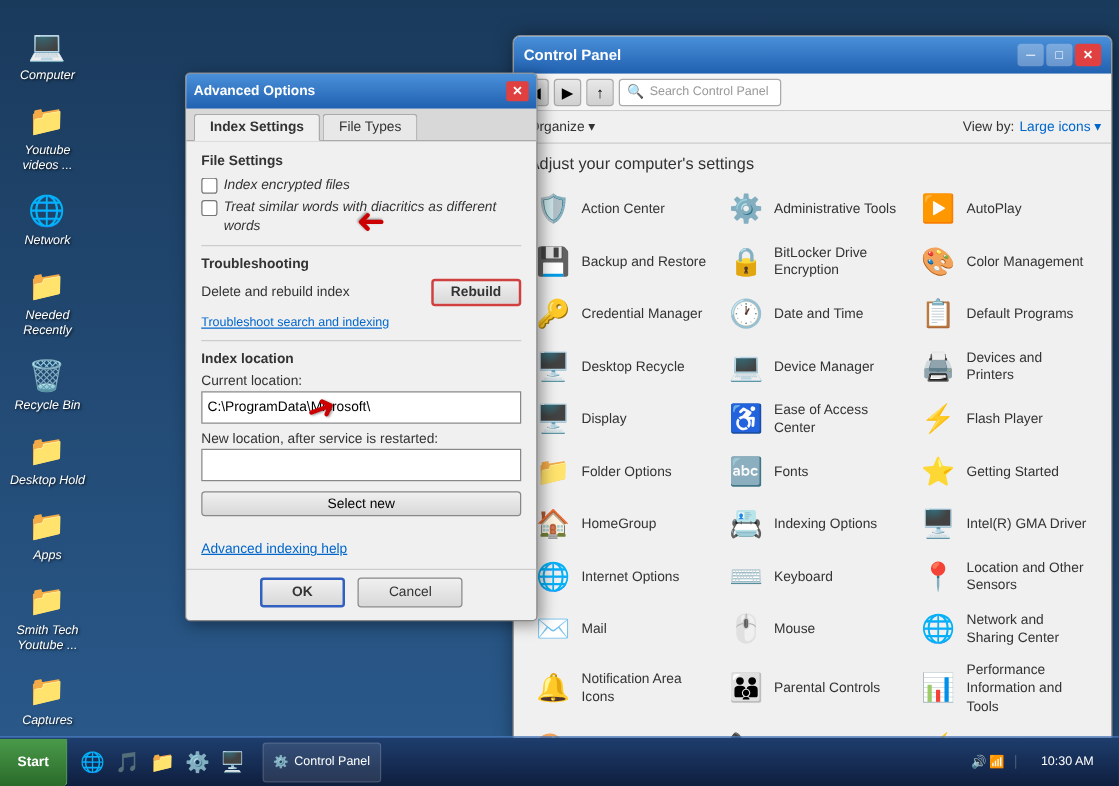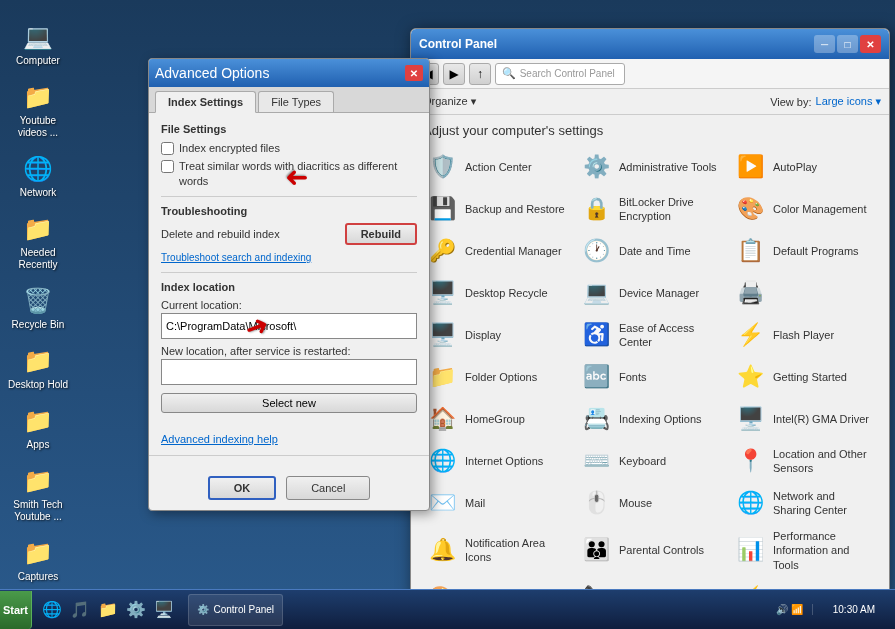--- a/index.html
+++ b/index.html
@@ -50,37 +50,38 @@
       justify-content: center;
       font-size: 24px;
     }
     .desktop-icon .icon-label {
       color: white;
       font-size: 10px;
       text-align: center;
       text-shadow: 1px 1px 2px rgba(0,0,0,0.8);
       line-height: 1.2;
       word-break: break-word;
+      font-style: italic;
     }
 
     
     .taskbar {
       position: absolute;
       bottom: 0;
       left: 0;
       width: 895px;
       height: 40px;
       background: linear-gradient(180deg, #1e3e6e 0%, #0f1e3e 100%);
       border-top: 1px solid #4a7abf;
       display: flex;
       align-items: center;
       z-index: 10;
     }
     .taskbar-start {
-      width: 32px;
+      width: 54px;
       height: 38px;
       background: linear-gradient(180deg, #4a9a4a 0%, #2a6a2a 100%);
       border-radius: 0 0 4px 0;
       display: flex;
       align-items: center;
       justify-content: center;
       color: white;
       font-size: 11px;
       font-weight: bold;
       border-right: 1px solid #5ab05a;
@@ -316,22 +317,22 @@
       height: 28px;
       background: linear-gradient(180deg, #4a90d9 0%, #2060b0 100%);
       display: flex;
       align-items: center;
       justify-content: space-between;
       padding: 0 6px;
       border-radius: 3px 3px 0 0;
     }
     .adv-title-text {
       color: white;
-      font-size: 14px;
-      font-weight: normal;
+      font-size: 11px;
+      font-weight: bold;
     }
     .adv-close-btn {
       width: 18px;
       height: 16px;
       background: #e04040;
       border-radius: 2px;
       display: flex;
       align-items: center;
       justify-content: center;
       font-size: 10px;
@@ -383,20 +384,21 @@
       margin-bottom: 4px;
     }
     .checkbox-row input[type=checkbox] {
       margin-top: 1px;
       flex-shrink: 0;
     }
     .checkbox-label {
       font-size: 11px;
       color: #333;
       line-height: 1.3;
+      font-style: italic;
     }
     .divider-line {
       height: 1px;
       background: #ccc;
       margin: 8px 0;
     }
     .troubleshoot-section {
       margin-bottom: 6px;
     }
     .troubleshoot-row {
@@ -462,21 +464,21 @@
       cursor: pointer;
       display: block;
       margin: 8px 0 6px;
     }
 
     
     .adv-footer {
       display: flex;
       justify-content: center;
       gap: 10px;
-      padding: 20px 12px 10px;
+      padding: 6px 12px 10px;
       border-top: 1px solid #ccc;
     }
     .footer-btn {
       padding: 4px 24px;
       background: linear-gradient(180deg, #f0f0f0, #d8d8d8);
       border: 1px solid #888;
       border-radius: 3px;
       font-size: 11px;
       cursor: pointer;
       color: #333;
@@ -654,20 +656,21 @@
         <div class="cp-item">
       <div class="cp-item-icon">🖥️</div>
       <div class="cp-item-label">Desktop Recycle</div>
     </div>
         <div class="cp-item">
       <div class="cp-item-icon">💻</div>
       <div class="cp-item-label">Device Manager</div>
     </div>
         <div class="cp-item">
       <div class="cp-item-icon">🖨️</div>
+      <div class="cp-item-label">Devices and Printers</div>
     </div>
         <div class="cp-item">
       <div class="cp-item-icon">🖥️</div>
       <div class="cp-item-label">Display</div>
     </div>
         <div class="cp-item">
       <div class="cp-item-icon">♿</div>
       <div class="cp-item-label">Ease of Access Center</div>
     </div>
         <div class="cp-item">

